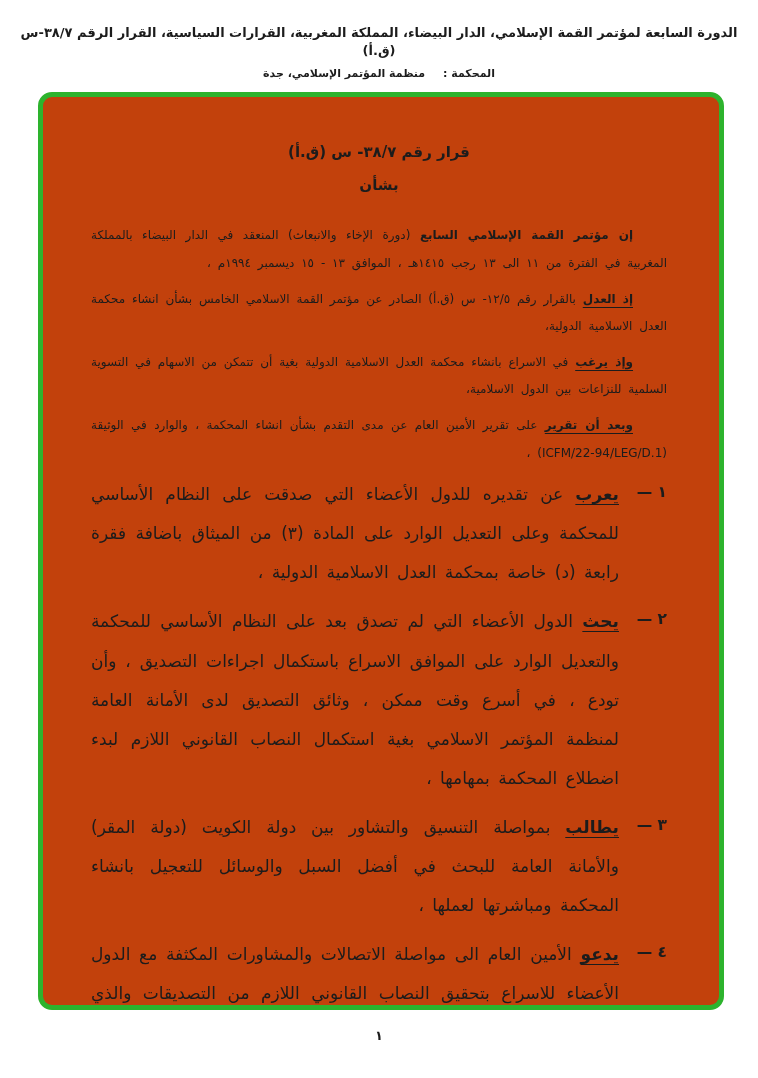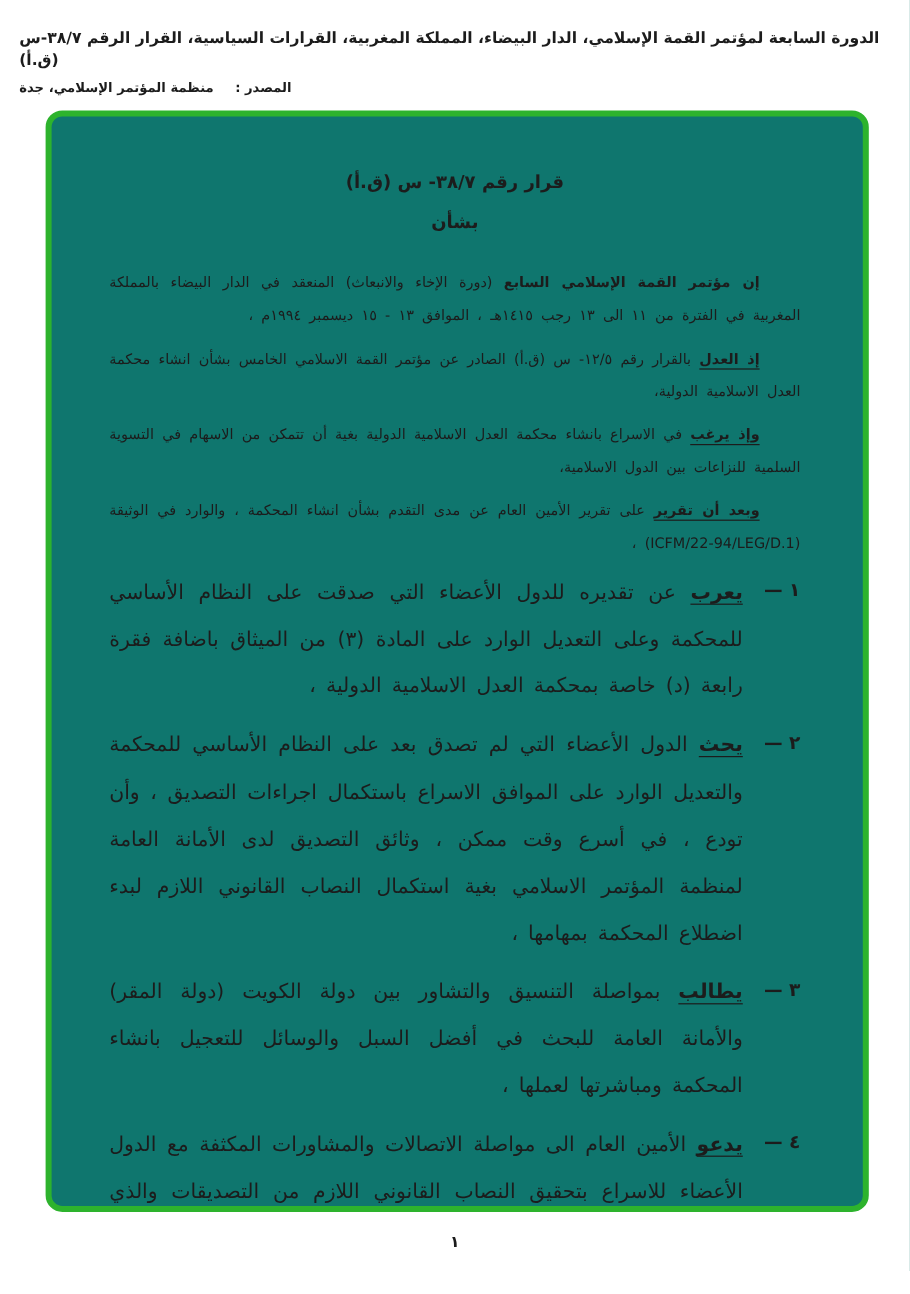--- a/index.html
+++ b/index.html
@@ -13,42 +13,42 @@
     color: #1c1c1c;
   }
   .page {
     width: 758px;
     height: 1078px;
     position: relative;
     box-sizing: border-box;
   }
   .header {
     padding: 24px 16px 0 16px;
-    text-align: left;
+    text-align: center;
   }
   .header-citation {
     font-size: 13px;
     font-weight: bold;
     line-height: 1.4;
   }
   .header-source {
     margin-top: 7px;
     font-size: 11px;
     font-weight: bold;
   }
   .header-source .src-label { margin-left: 14px; }
   .frame {
     margin: 12px 34px 0 38px;
     border: 5px solid var(--frame-green, #2db32d);
     border-radius: 14px;
     height: 918px;
     box-sizing: border-box;
     padding: 46px 52px 16px 48px;
     overflow: hidden;
-    background: #0f766e;
+    background: #c2410c;
   }
   .title-block {
     text-align: center;
     margin-bottom: 28px;
   }
   .title-line {
     font-weight: bold;
     font-size: 15px;
     margin: 0 0 15px 0;
   }
@@ -96,21 +96,21 @@
   }
 </style>
 </head>
 <body>
 
 <div class="page">
 
   <div class="header">
     <div class="header-citation">الدورة السابعة لمؤتمر القمة الإسلامي، الدار البيضاء، المملكة المغربية، القرارات السياسية، القرار الرقم ٣٨/٧-س (ق.أ)</div>
     <div class="header-source">
-      <span class="src-label">المصدر :</span>
+      <span class="src-label">المحكمة :</span>
       <span class="src-value">منظمة المؤتمر الإسلامي، جدة</span>
     </div>
   </div>
 
   <div class="frame">
 
     <div class="title-block">
       <div class="title-line">قرار رقم ٣٨/٧- س (ق.أ)</div>
       <div class="title-line">بشأن</div>
     </div>

